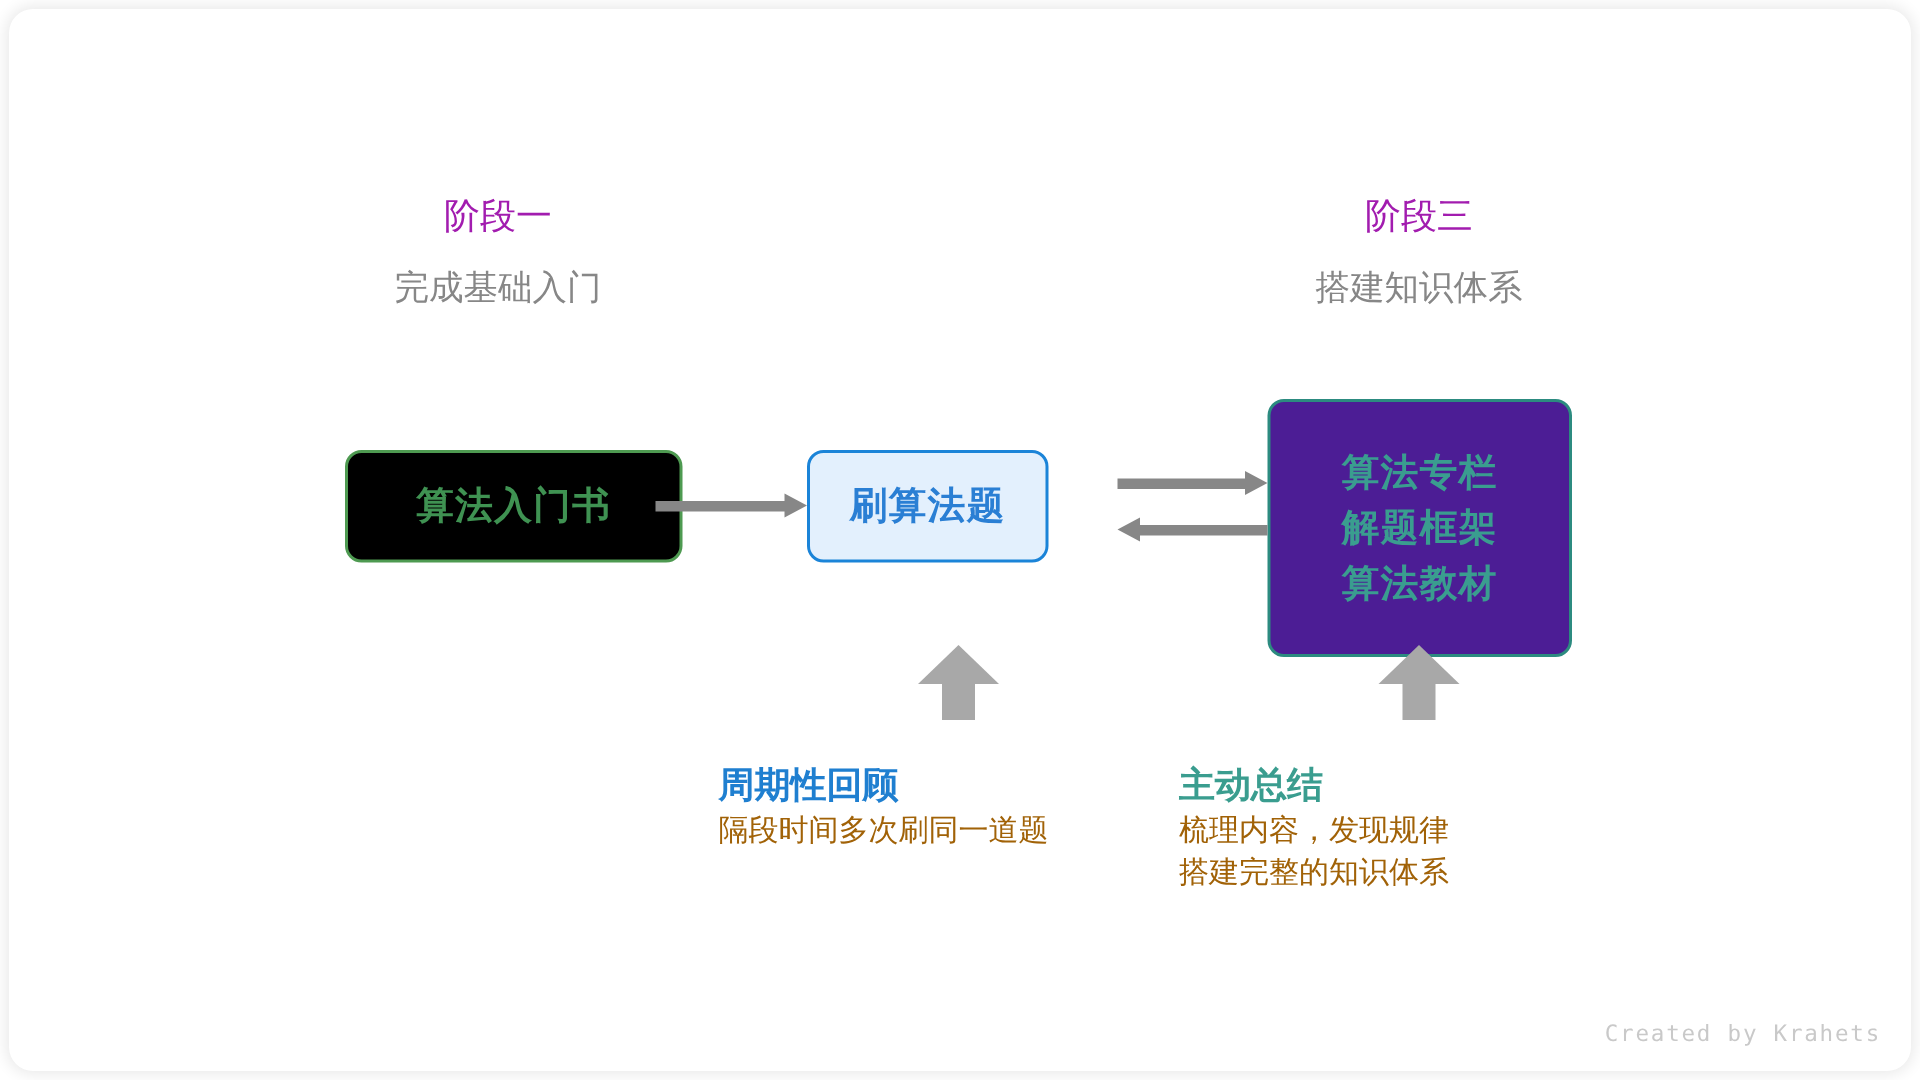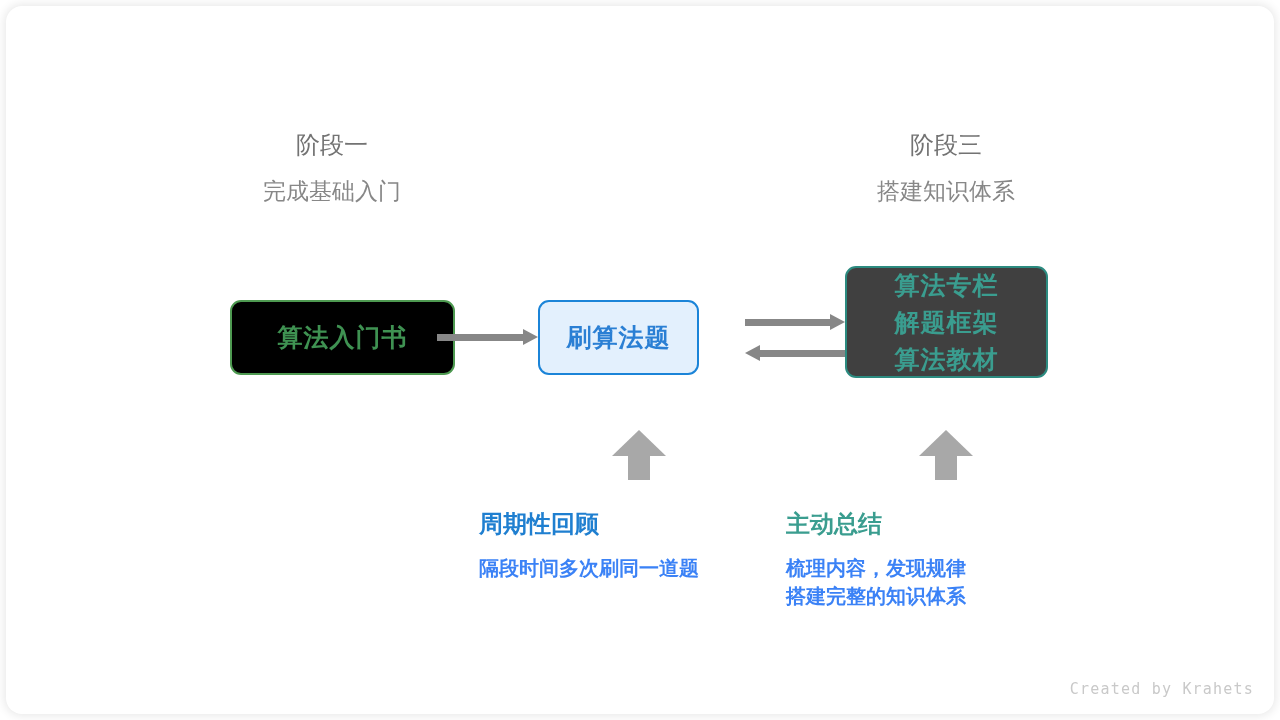--- a/index.html
+++ b/index.html
@@ -32,21 +32,21 @@
   }
 
   
   .stage-head {
     position: absolute;
     text-align: center;
     width: 240px;
   }
   .stage-kicker {
     font-size: 24px;
-    color: #737373;
+    color: #a21caf;
     line-height: 30px;
     font-weight: 400;
     white-space: nowrap;
   }
   .stage-title {
     font-size: 23px;
     color: #878787;
     font-weight: normal;
     line-height: 30px;
     margin-top: 16px;
@@ -76,22 +76,22 @@
     border-color: #4e9a51;
     color: #3f9252;
   }
   #node-practice {
     left: 538px; top: 300px; width: 161px; height: 75px;
     background: #e3f0fd;
     border-color: #1b84d8;
     color: #2a7fd4;
   }
   #node-resources {
-    left: 845px; top: 266px; width: 203px; height: 112px;
-    background: #404040;
+    left: 845px; top: 266px; width: 203px; height: 172px;
+    background: #4c1d95;
     border-color: #2c8b80;
     color: #3a9d8f;
   }
 
   
   .h-arrow { position: absolute; height: 7px; }
   .h-arrow .shaft {
     position: absolute;
     top: 0; height: 7px;
     background: #878787;
@@ -142,25 +142,25 @@
   }
   .note-title {
     font-size: 24px;
     font-weight: bold;
     line-height: 32px;
     white-space: nowrap;
   }
   .note-title.blue { color: #1f7fd0; }
   .note-title.teal { color: #3a9d8f; }
   .note-body {
-    margin-top: 14px;
+    margin-top: 0;
     font-size: 20px;
-    color: #3b82f6;
+    color: #a16207;
     line-height: 28px;
-    font-weight: 700;
+    font-weight: 400;
   }
   .note-body .line { white-space: nowrap; }
 
   #note-review  { left: 479px; top: 508px; }
   #note-summary { left: 786px; top: 508px; }
 
   
   #credit {
     position: absolute;
     right: 26px;

